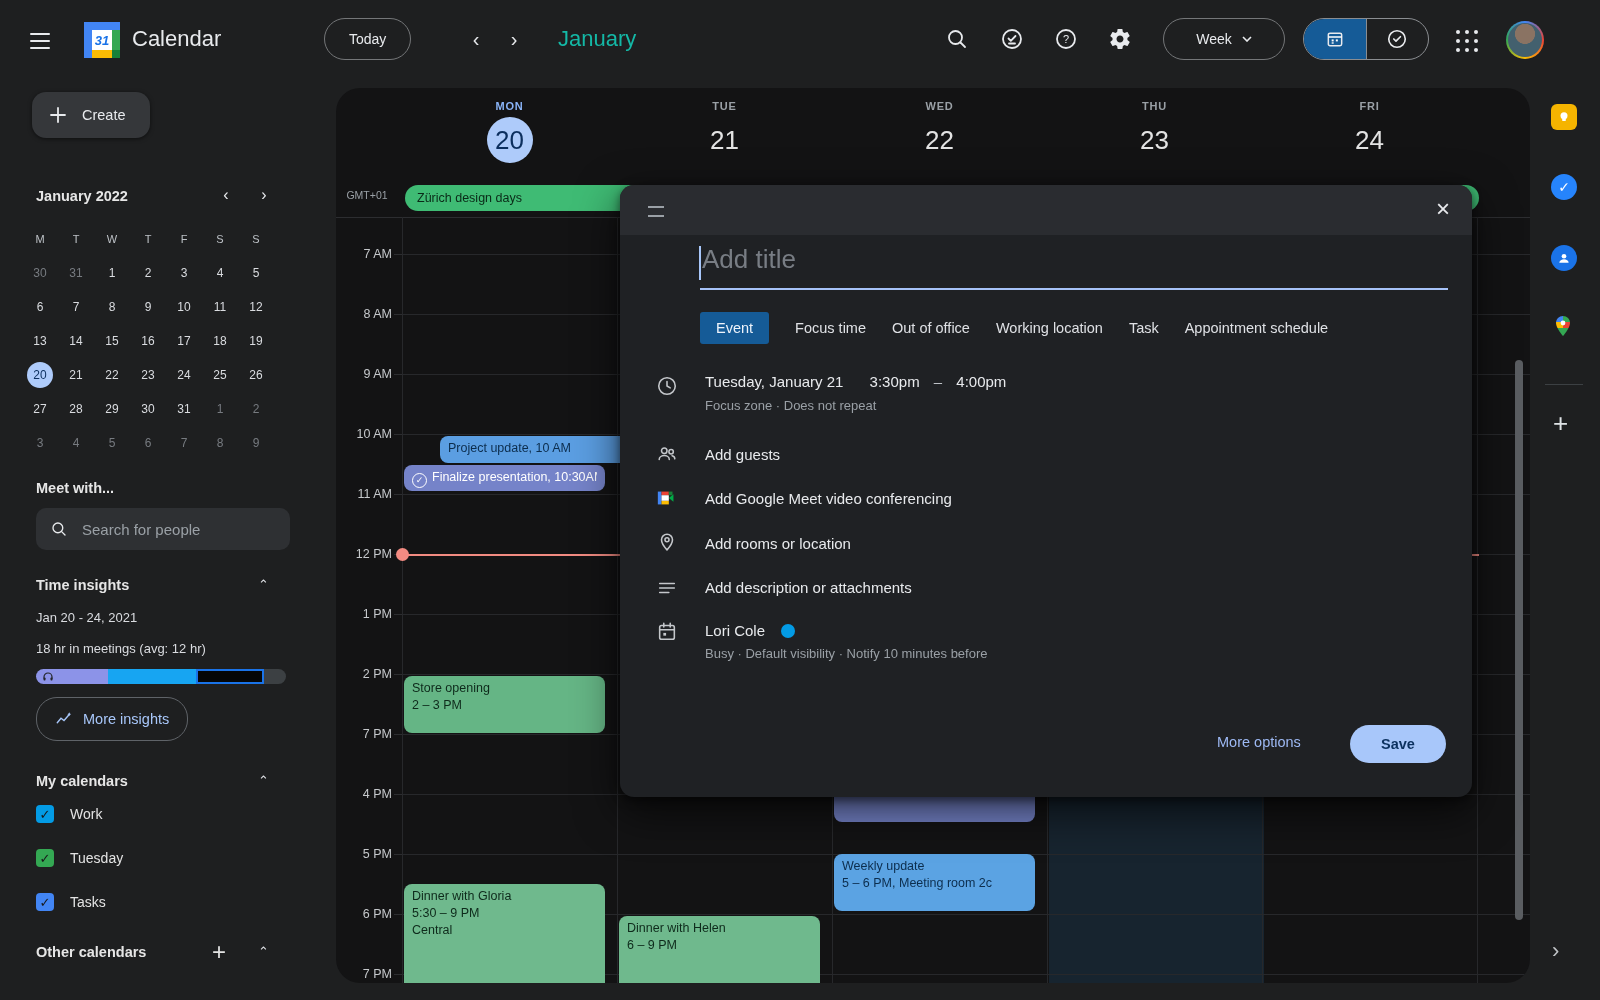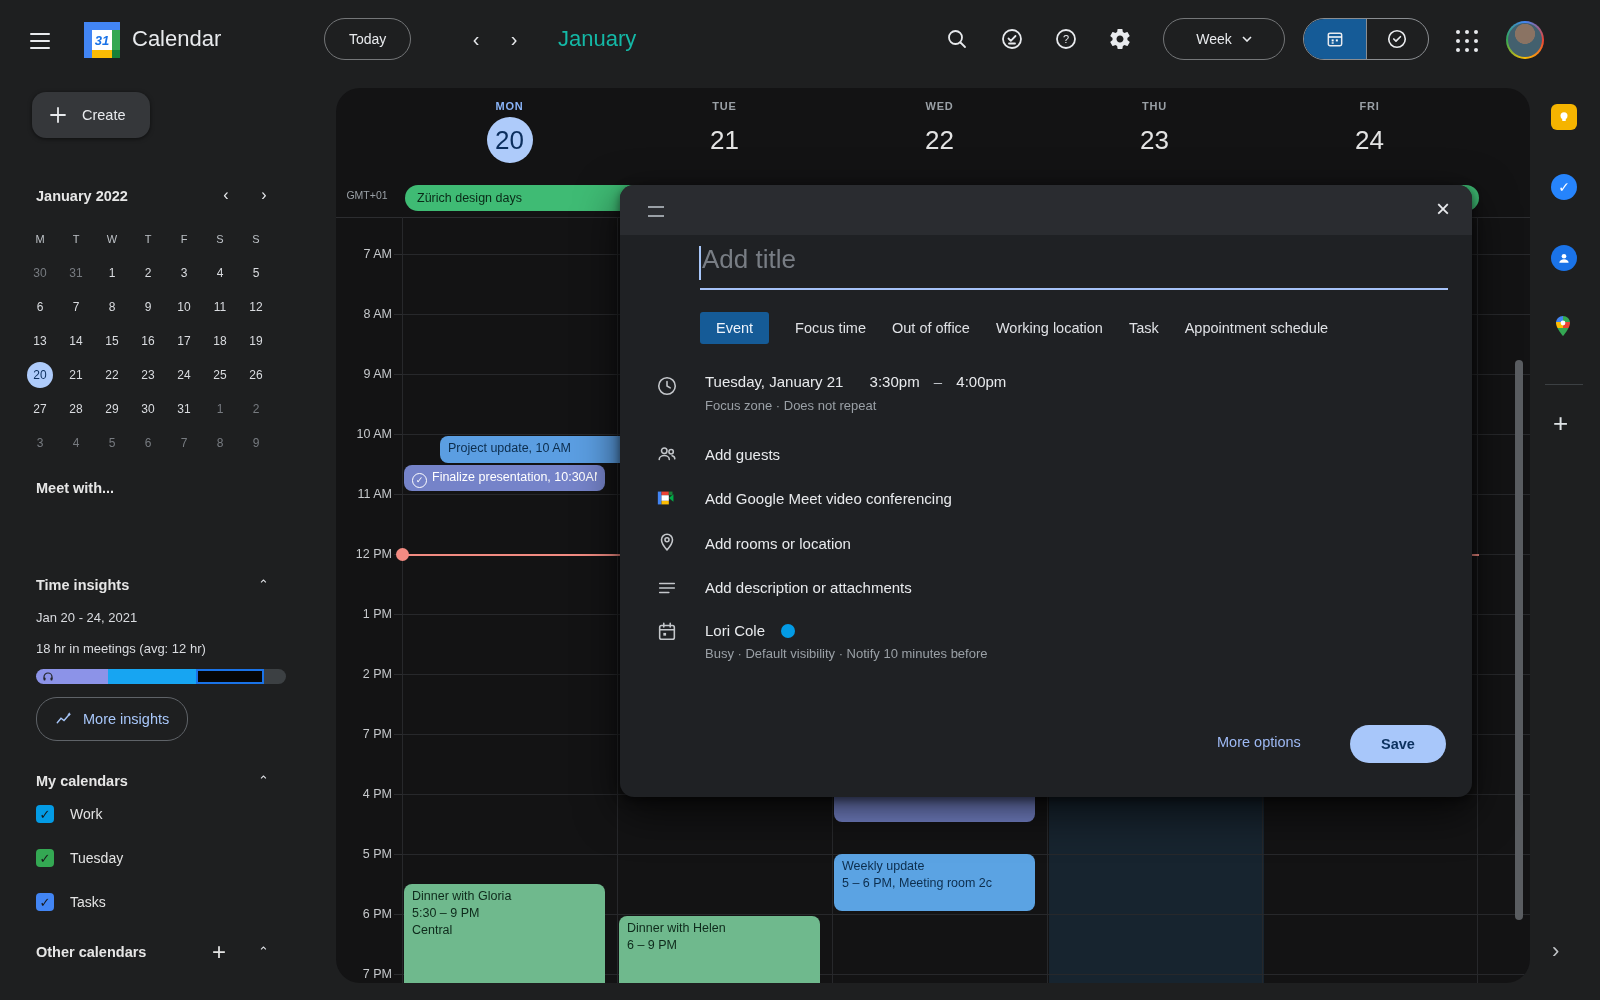--- a/index.html
+++ b/index.html
@@ -265,20 +265,27 @@
       <div class="mc-c mc-d dim">3</div>
       <div class="mc-c mc-d dim">4</div>
       <div class="mc-c mc-d dim">5</div>
       <div class="mc-c mc-d dim">6</div>
       <div class="mc-c mc-d dim">7</div>
       <div class="mc-c mc-d dim">8</div>
       <div class="mc-c mc-d dim">9</div>
     </div>
 
   <div class="a sechead" style="left:36px;top:480px">Meet with...</div>
+  <div class="a searchbox">
+    <svg class="ic" width="18" height="18" viewBox="0 0 24 24">
+        <circle cx="10.5" cy="10.5" r="6.5"></circle>
+        <path d="M15.5 15.5 L20 20"></path>
+      </svg>
+    <input placeholder="Search for people" style="">
+  </div>
 
   <div class="a sechead" style="left:36px;top:577px">Time insights</div>
   <div class="a caret" style="left:258px;top:577px">⌃</div>
   <div class="a smalltxt" style="left:36px;top:610px">Jan 20 - 24, 2021</div>
   <div class="a smalltxt" style="left:36px;top:641px">18 hr in meetings (avg: 12 hr)</div>
   <div class="a tibar">
     <svg class="a" style="left:6px;top:2px;z-index:2" width="12" height="12" viewBox="0 0 24 24">
       <path d="M4 15v-3a8 8 0 0 1 16 0v3" stroke="#24262a" stroke-width="2.4" fill="none"></path>
         <rect x="3" y="13" width="4" height="6" rx="1.5" fill="#24262a"></rect>
         <rect x="17" y="13" width="4" height="6" rx="1.5" fill="#24262a"></rect>
@@ -376,20 +383,24 @@
       <div class="vline" style="left: 496px;"></div>
       <div class="vline" style="left: 711px;"></div>
       <div class="vline" style="left: 926px;"></div>
       <div class="vline" style="left: 1141px;"></div>
       <div class="chip" style="left: 76px; top: 348px; width: 201px; height: 27px; background: rgb(91, 158, 226); color: rgb(12, 45, 77); margin-left: 28px;">
         <div class="chipline">Project update, 10 AM</div>
       </div>
       <div class="chip" style="left: 68px; top: 377px; width: 201px; height: 26px; background: rgb(117, 131, 201); color: rgb(255, 255, 255);">
         <div class="chipline"><span class="tcheck">✓</span>Finalize presentation, 10:30AM</div>
       </div>
+      <div class="chip" style="left: 68px; top: 588px; width: 201px; height: 57px; background: rgb(101, 181, 133); color: rgb(14, 42, 27);">
+        <div class="chipline">Store opening</div>
+        <div class="chipline">2 – 3 PM</div>
+      </div>
       <div class="chip" style="left: 68px; top: 796px; width: 201px; height: 200px; background: rgb(111, 185, 141); color: rgb(14, 42, 27);">
         <div class="chipline">Dinner with Gloria</div>
         <div class="chipline">5:30 – 9 PM</div>
         <div class="chipline">Central</div>
       </div>
       <div class="chip" style="left: 283px; top: 828px; width: 201px; height: 200px; background: rgb(111, 185, 141); color: rgb(14, 42, 27);">
         <div class="chipline">Dinner with Helen</div>
         <div class="chipline">6 – 9 PM</div>
       </div>
       <div class="chip" style="left: 498px; top: 640px; width: 201px; height: 94px; background: rgb(117, 131, 201); color: rgb(255, 255, 255);"></div>

